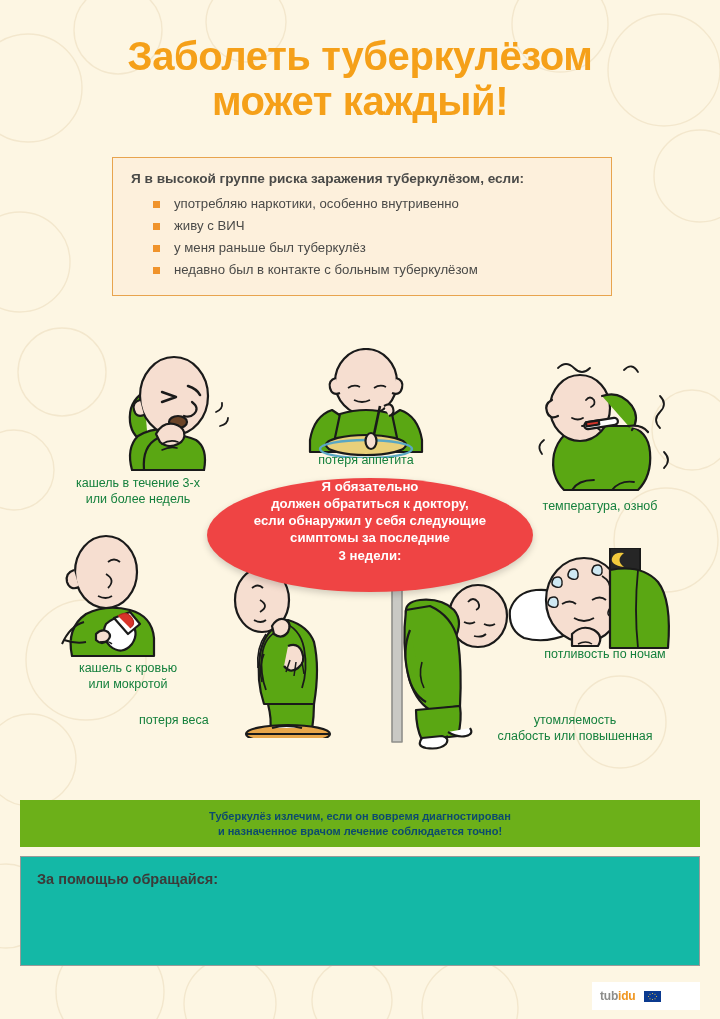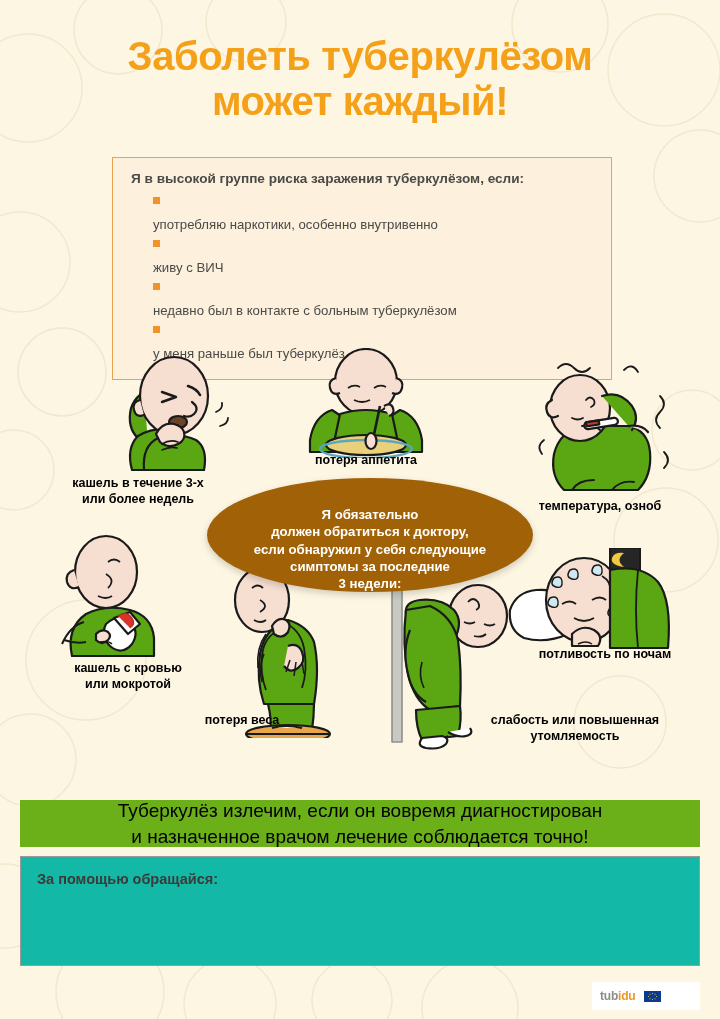--- a/index.html
+++ b/index.html
@@ -27,51 +27,51 @@
   
   .risk-box{
     position:absolute;left:112px;top:157px;width:500px;
     background:#fdf0dc;border:1px solid #e8a44e;
     box-sizing:border-box;padding:13px 18px 14px 18px;
   }
   .risk-head{font-size:13.6px;font-weight:bold;color:#4a4a48;margin-bottom:6px;}
   .risk-list{list-style:none;margin:0;padding:0;}
   .risk-list li{
     display:flex;align-items:baseline;gap:14px;
-    font-size:13.2px;line-height:1.0;padding:4.5px 0 4.5px 22px;flex-direction:column;
+    font-size:13.2px;line-height:1.0;padding:4.5px 0 4.5px 22px;
   }
   .bullet{display:inline-block;width:7px;height:7px;background:#f0932b;flex:0 0 auto;}
 
   
   .sym-area{position:absolute;left:0;top:330px;width:720px;height:460px;}
 
   .caption{
-    position:absolute;text-align:center;font-size:12.5px;font-weight:bold;
-    color:#000000;line-height:1.3;
+    position:absolute;text-align:center;font-size:12.5px;font-weight:normal;
+    color:#15803d;line-height:1.3;
   }
 
   .fig{position:absolute;}
 
   
   .ellipse{
     position:absolute;left:207px;top:478px;width:326px;height:114px;
-    background:#a16207;border-radius:50%;
-    display:flex;align-items:flex-end;justify-content:center;
+    background:#ef4444;border-radius:50%;
+    display:flex;align-items:flex-start;justify-content:center;
     box-shadow:0 3px 7px rgba(0,0,0,.18);
     z-index:6;
   }
   .ellipse p{
     margin:0;color:#ffffff;font-weight:bold;font-size:13.2px;
     line-height:1.30;text-align:center;
   }
 
   
   .green-banner{
     position:absolute;left:20px;top:800px;width:680px;height:47px;
-    background:#6cb019;color:#000000;font-weight:normal;font-size:19px;
+    background:#6cb019;color:#0c4a6e;font-weight:bold;font-size:11px;
     display:flex;align-items:center;justify-content:center;text-align:center;
     line-height:1.32;box-sizing:border-box;
   }
   
   .help-box{
     position:absolute;left:20px;top:856px;width:680px;height:110px;
     background:#14b8a6;border:1px solid #9a9a98;box-sizing:border-box;
     padding:14px 16px;
   }
   .help-label{font-size:14.5px;font-weight:bold;color:#3b3b39;}
@@ -128,25 +128,25 @@
       <li>
         <span class="bullet"></span>
         <span>употребляю наркотики, особенно внутривенно</span>
       </li>
       <li>
         <span class="bullet"></span>
         <span>живу с ВИЧ</span>
       </li>
       <li>
         <span class="bullet"></span>
-        <span>недавно был в контакте с больным туберкулёзом</span>
+        <span>у меня раньше был туберкулёз</span>
       </li>
       <li>
         <span class="bullet"></span>
-        <span>у меня раньше был туберкулёз</span>
+        <span>недавно был в контакте с больным туберкулёзом</span>
       </li>
     </ul>
   </div>
 
   <div class="sym-area">
 
     <svg class="fig" style="left:92px;top:22px;" width="150" height="120" viewBox="0 0 150 120">
       <g stroke="#1a1a1a" stroke-width="2.2" fill="none" stroke-linecap="round">
         <path d="M56 92 Q40 86 38 70 Q36 50 52 40" fill="#5aa713" stroke="#1a1a1a"></path>
         <path d="M40 118 Q34 96 46 84 Q62 74 86 78 L96 118 Z" fill="#5aa713"></path>
@@ -257,21 +257,21 @@
         <path d="M36 96 q-6 14 -2 28" stroke-width="1.6"></path>
         <path d="M40 146 q4 16 2 26 L84 172 q2 -14 2 -26 Z" fill="#5aa713"></path>
         <path d="M60 88 q10 -4 14 6 q4 10 -4 16 q-8 6 -14 -2" fill="#f6ded0"></path>
         <path d="M62 102 l-4 12 M68 104 l-2 14 M74 104 l2 12" stroke-width="1.5"></path>
         <path d="M44 68 q6 -10 14 -6 q6 4 2 12 q-6 8 -14 2 z" fill="#f6ded0"></path>
         <ellipse cx="60" cy="176" rx="42" ry="9" fill="#e8a64a"></ellipse>
         <path d="M18 176 h84" stroke-width="2"></path>
         <path d="M44 170 q14 -4 30 0" fill="#ffffff"></path>
       </g>
     </svg>
-    <div class="caption" style="left:162px;top:382px;width:160px;text-align:center;">
+    <div class="caption" style="left:139px;top:382px;width:160px;text-align:left;">
       <div>потеря веса</div>
     </div>
 
     <svg class="fig" style="left:386px;top:240px;" width="130" height="180" viewBox="0 0 130 180">
       <g stroke="#1a1a1a" stroke-width="2.2" fill="none" stroke-linejoin="round">
         <rect x="6" y="4" width="10" height="168" fill="#c9c9c4" stroke="#8f8f8a" stroke-width="1.6"></rect>
         <ellipse cx="92" cy="46" rx="29" ry="31" fill="#f6ded0"></ellipse>
         <path d="M82 32 q5 -6 10 0 q3 6 -2 8" stroke-width="1.8"></path>
         <path d="M78 52 q6 3 11 0" stroke-width="1.8"></path>
         <path d="M98 54 q6 3 11 0" stroke-width="1.8"></path>
@@ -280,22 +280,22 @@
         <path d="M20 40 Q16 74 22 104 Q28 130 44 140 L74 136 Q76 100 72 70 Q66 46 44 36 Z" fill="#5aa713"></path>
         <path d="M24 60 q-8 20 -2 44 q4 20 18 28" fill="#5aa713"></path>
         <path d="M36 92 q-4 14 2 26" stroke-width="1.6" fill="none"></path>
         <path d="M30 140 q0 18 6 30 L72 166 q4 -16 2 -30 Z" fill="#5aa713"></path>
         <path d="M38 168 q12 4 24 -2" stroke-width="1.8"></path>
         <path d="M36 168 q-6 8 4 10 q14 2 20 -4 q4 -6 -4 -8 z" fill="#ffffff"></path>
         <path d="M62 162 q10 6 18 4 q8 -2 4 -8" fill="#ffffff"></path>
       </g>
     </svg>
     <div class="caption" style="left:450px;top:382px;width:250px;">
+      <div>утомляемость</div>
       <div>слабость или повышенная</div>
-      <div>утомляемость</div>
     </div>
 
     <svg class="fig" style="left:506px;top:218px;" width="180" height="110" viewBox="0 0 180 110">
       <g stroke="#1a1a1a" stroke-width="2.2" fill="none" stroke-linejoin="round">
         <rect x="104" y="0" width="30" height="24" fill="#262626" stroke="#1a1a1a" stroke-width="2"></rect>
         <path d="M118 5 q-9 7 0 14 q-14 -2 -12 -9 q2 -6 12 -5 z" fill="#f2c93c" stroke="none"></path>
         <path d="M4 62 Q10 44 30 42 Q56 40 68 58 Q76 72 62 86 Q40 96 18 90 Q2 82 4 62 Z" fill="#ffffff"></path>
         <ellipse cx="78" cy="52" rx="38" ry="42" fill="#f6ded0"></ellipse>
         <path d="M56 56 q8 -5 14 0" stroke-width="1.8"></path>
         <path d="M86 52 q8 -5 14 0" stroke-width="1.8"></path>

